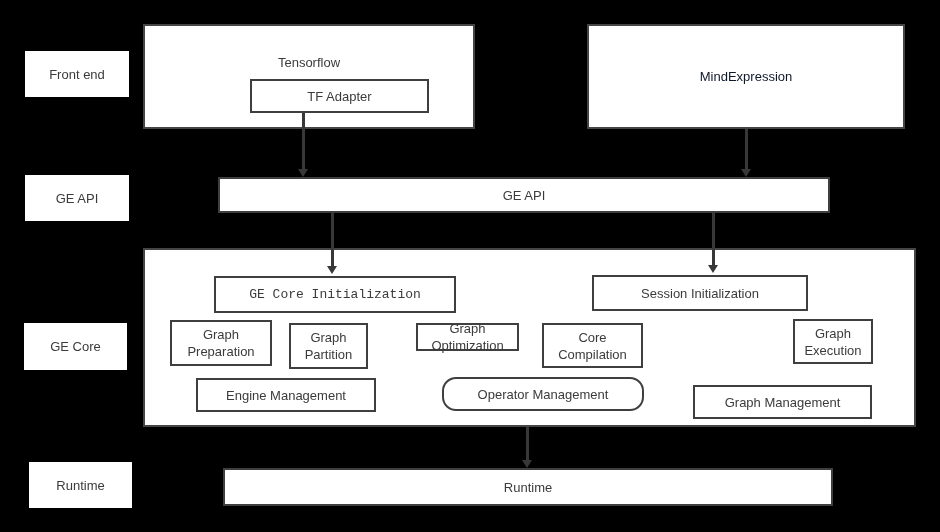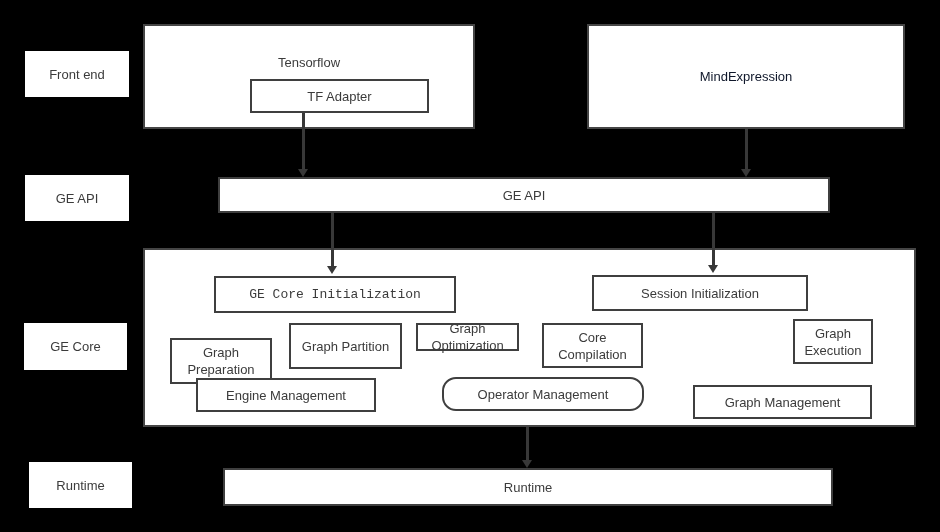--- a/index.html
+++ b/index.html
@@ -116,22 +116,22 @@
   </div>
 
   <div class="box" style="left:218px; top:177px; width:612px; height:36px;">GE API</div>
 
   <div class="container-box" style="left:143px; top:248px; width:773px; height:179px;">
 
     <div class="box inner" style="left:69px; top:26px; width:242px; height:37px;font-family:Liberation Mono, monospace;">GE Core Initialization</div>
 
     <div class="box inner" style="left:447px; top:25px; width:216px; height:36px;">Session Initialization</div>
 
-    <div class="box inner" style="left:25px; top:88px; width:102px; height:46px;">Graph Preparation</div>
-    <div class="box inner" style="left:144px; top:73px; width:113px; height:46px;">Graph Partition</div>
+    <div class="box inner" style="left:25px; top:70px; width:102px; height:46px;">Graph Preparation</div>
+    <div class="box inner" style="left:144px; top:73px; width:79px; height:46px;">Graph Partition</div>
     <div class="box inner" style="left:271px; top:73px; width:103px; height:28px;">Graph Optimization</div>
     <div class="box inner" style="left:397px; top:73px; width:101px; height:45px;">Core Compilation</div>
     <div class="box inner" style="left:648px; top:69px; width:80px; height:45px;">Graph Execution</div>
 
     <div class="box inner" style="left:51px; top:128px; width:180px; height:34px;">Engine Management</div>
     <div class="box inner" style="left:297px; top:127px; width:202px; height:34px;border-radius:14px;">Operator Management</div>
     <div class="box inner" style="left:548px; top:135px; width:179px; height:34px;">Graph Management</div>
   </div>
 
   <div class="box" style="left:223px; top:468px; width:610px; height:38px;">Runtime</div>

